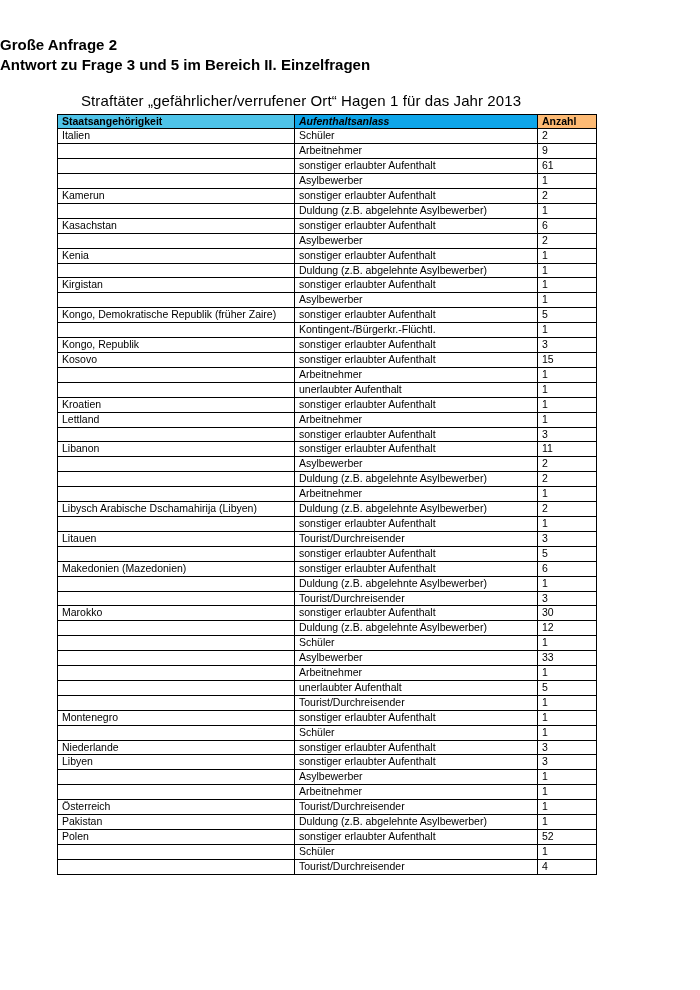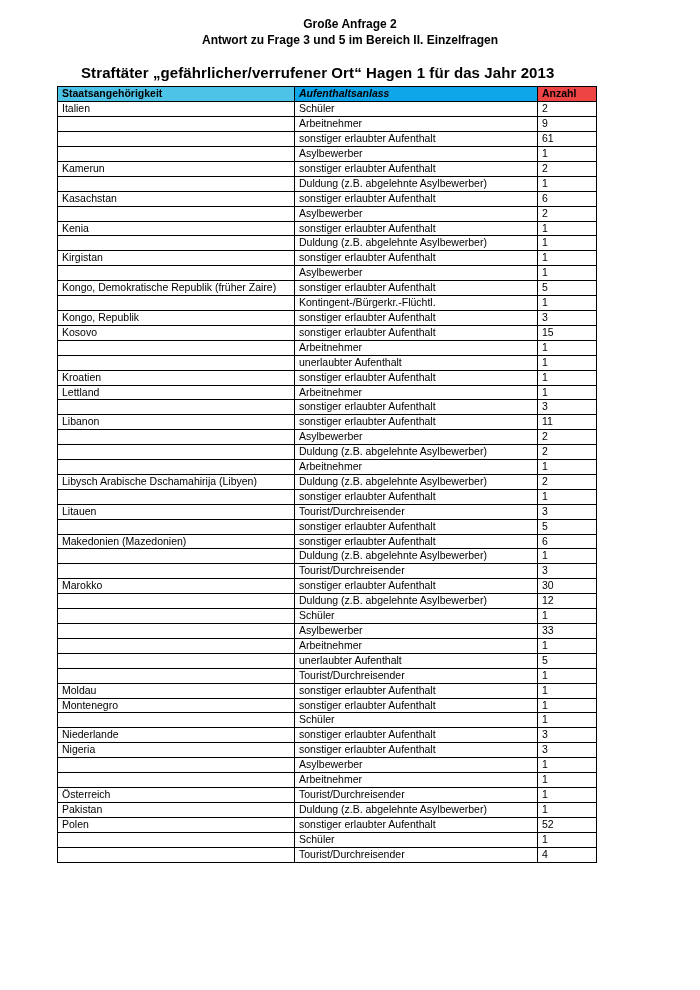--- a/index.html
+++ b/index.html
@@ -10,30 +10,29 @@
     color: #000000;
   }
   .page {
     position: relative;
     width: 700px;
     height: 990px;
     background: #ffffff;
     overflow: hidden;
   }
   .doc-header {
-    padding-top: 16px;
-    text-align: center;
-    font-size: 12px;
+    padding-top: 35px;
+    font-size: 15px;
     font-weight: bold;
     line-height: 1.35;
   }
   .doc-title {
     margin: 16px 0 5px 81px;
     font-size: 15px;
-    font-weight: bold;
+    font-weight: normal;
     letter-spacing: 0.1px;
   }
   table.data-table {
     border-collapse: collapse;
     table-layout: fixed;
     margin-left: 57px;
     width: 539px;
     font-size: 10.5px;
   }
   table.data-table th,
@@ -70,21 +69,21 @@
   <table class="data-table">
     <colgroup>
       <col class="c1">
       <col class="c2">
       <col class="c3">
     </colgroup>
     <thead>
       <tr>
         <th style="background: rgb(78, 195, 232);">Staatsangehörigkeit</th>
         <th style="background: #0ea5e9; font-style: italic;">Aufenthaltsanlass</th>
-        <th style="background: #ef4444;">Anzahl</th>
+        <th style="background: #fdba74;">Anzahl</th>
       </tr>
     </thead>
     <tbody>
         <tr>
           <td>Italien</td>
           <td>Schüler</td>
           <td>2</td>
         </tr>
         <tr>
           <td></td>
@@ -270,41 +269,36 @@
           <td></td>
           <td>unerlaubter Aufenthalt</td>
           <td>5</td>
         </tr>
         <tr>
           <td></td>
           <td>Tourist/Durchreisender</td>
           <td>1</td>
         </tr>
         <tr>
-          <td>Moldau</td>
-          <td>sonstiger erlaubter Aufenthalt</td>
-          <td>1</td>
-        </tr>
-        <tr>
           <td>Montenegro</td>
           <td>sonstiger erlaubter Aufenthalt</td>
           <td>1</td>
         </tr>
         <tr>
           <td></td>
           <td>Schüler</td>
           <td>1</td>
         </tr>
         <tr>
           <td>Niederlande</td>
           <td>sonstiger erlaubter Aufenthalt</td>
           <td>3</td>
         </tr>
         <tr>
-          <td>Nigeria</td>
+          <td>Libyen</td>
           <td>sonstiger erlaubter Aufenthalt</td>
           <td>3</td>
         </tr>
         <tr>
           <td></td>
           <td>Asylbewerber</td>
           <td>1</td>
         </tr>
         <tr>
           <td></td>

